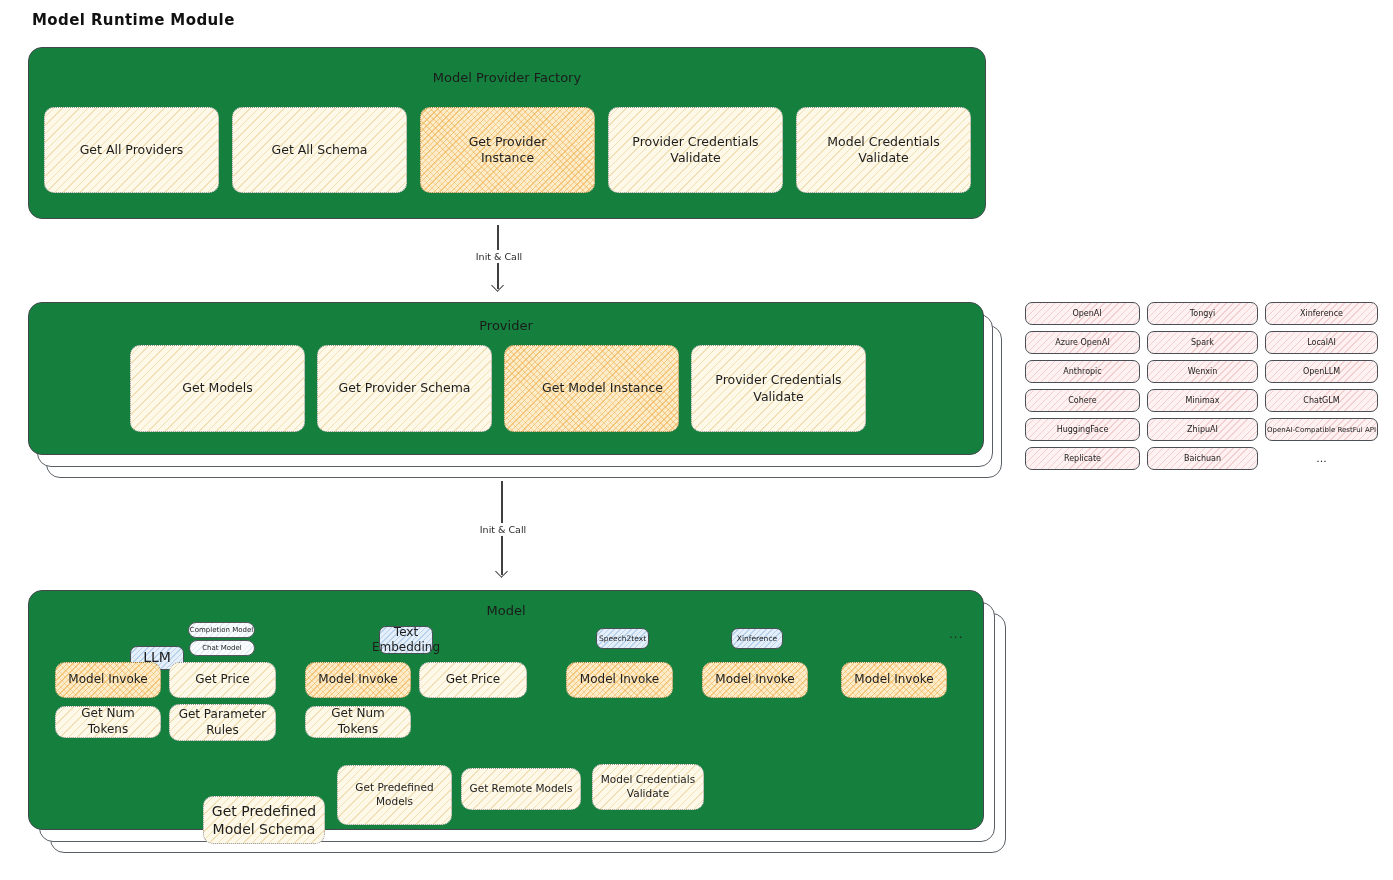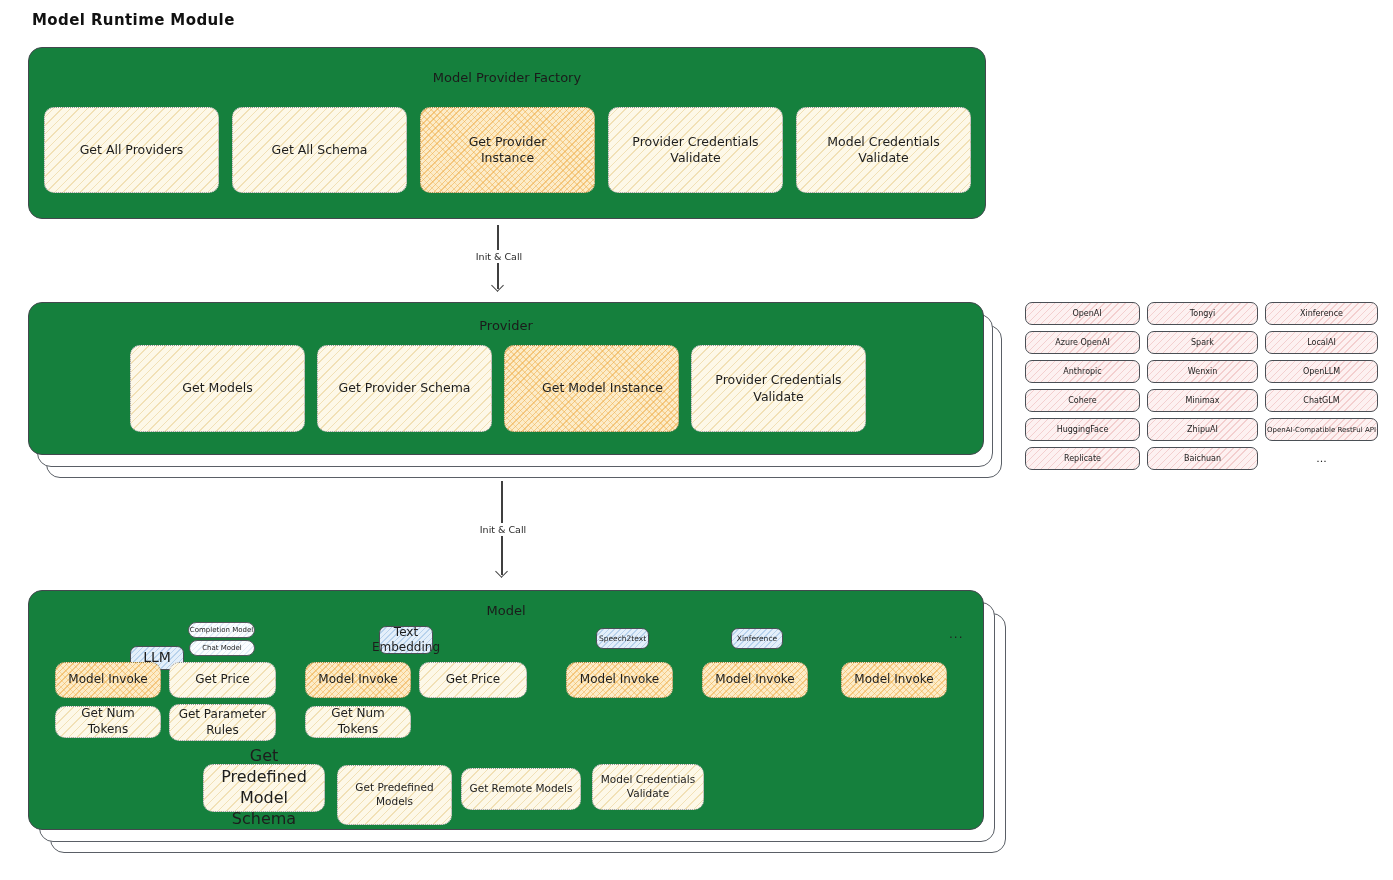--- a/index.html
+++ b/index.html
@@ -93,21 +93,21 @@
       <div class="node hl" style="left: 55px; top: 662px; width: 106px; height: 36px; font-size: 12px; padding: 2px 4px;">Model Invoke</div>
       <div class="node" style="left: 169px; top: 662px; width: 107px; height: 36px; font-size: 12px; padding: 2px 4px;">Get Price</div>
       <div class="node" style="left: 55px; top: 706px; width: 106px; height: 32px; font-size: 12px; padding: 2px 4px;">Get Num Tokens</div>
       <div class="node" style="left: 169px; top: 704px; width: 107px; height: 37px; font-size: 12px; padding: 2px 4px;">Get Parameter Rules</div>
       <div class="node hl" style="left: 305px; top: 662px; width: 106px; height: 36px; font-size: 12px; padding: 2px 4px;">Model Invoke</div>
       <div class="node" style="left: 419px; top: 662px; width: 108px; height: 36px; font-size: 12px; padding: 2px 4px;">Get Price</div>
       <div class="node" style="left: 305px; top: 706px; width: 106px; height: 32px; font-size: 12px; padding: 2px 4px;">Get Num Tokens</div>
       <div class="node hl" style="left: 566px; top: 662px; width: 107px; height: 36px; font-size: 12px; padding: 2px 4px;">Model Invoke</div>
       <div class="node hl" style="left: 702px; top: 662px; width: 106px; height: 36px; font-size: 12px; padding: 2px 4px;">Model Invoke</div>
       <div class="node hl" style="left: 841px; top: 662px; width: 106px; height: 36px; font-size: 12px; padding: 2px 4px;">Model Invoke</div>
-      <div class="node" style="left: 203px; top: 764px; width: 122px; height: 48px; font-size: 16px; padding: 2px 4px;">Get Predefined Model Schema</div>
+      <div class="node" style="left: 203px; top: 796px; width: 122px; height: 48px; font-size: 14px; padding: 2px 4px;">Get Predefined Model Schema</div>
       <div class="node" style="left: 337px; top: 765px; width: 115px; height: 60px; font-size: 10.5px; padding: 15px 4px;">Get Predefined Models</div>
       <div class="node" style="left: 461px; top: 768px; width: 120px; height: 42px; font-size: 10.5px; padding: 2px 4px;">Get Remote Models</div>
       <div class="node" style="left: 592px; top: 764px; width: 112px; height: 46px; font-size: 10.5px; padding: 2px 4px;">Model Credentials Validate</div>
     </div>
 
   <div class="arrow-line" style="left:497px;top:225px;height:64px;"></div>
   <div class="arrow-head" style="left:493px;top:281px;"></div>
   <div class="arrow-label" style="left:499px;top:250px;">Init &amp; Call</div>
 
   <div class="arrow-line" style="left:501px;top:481px;height:94px;"></div>

